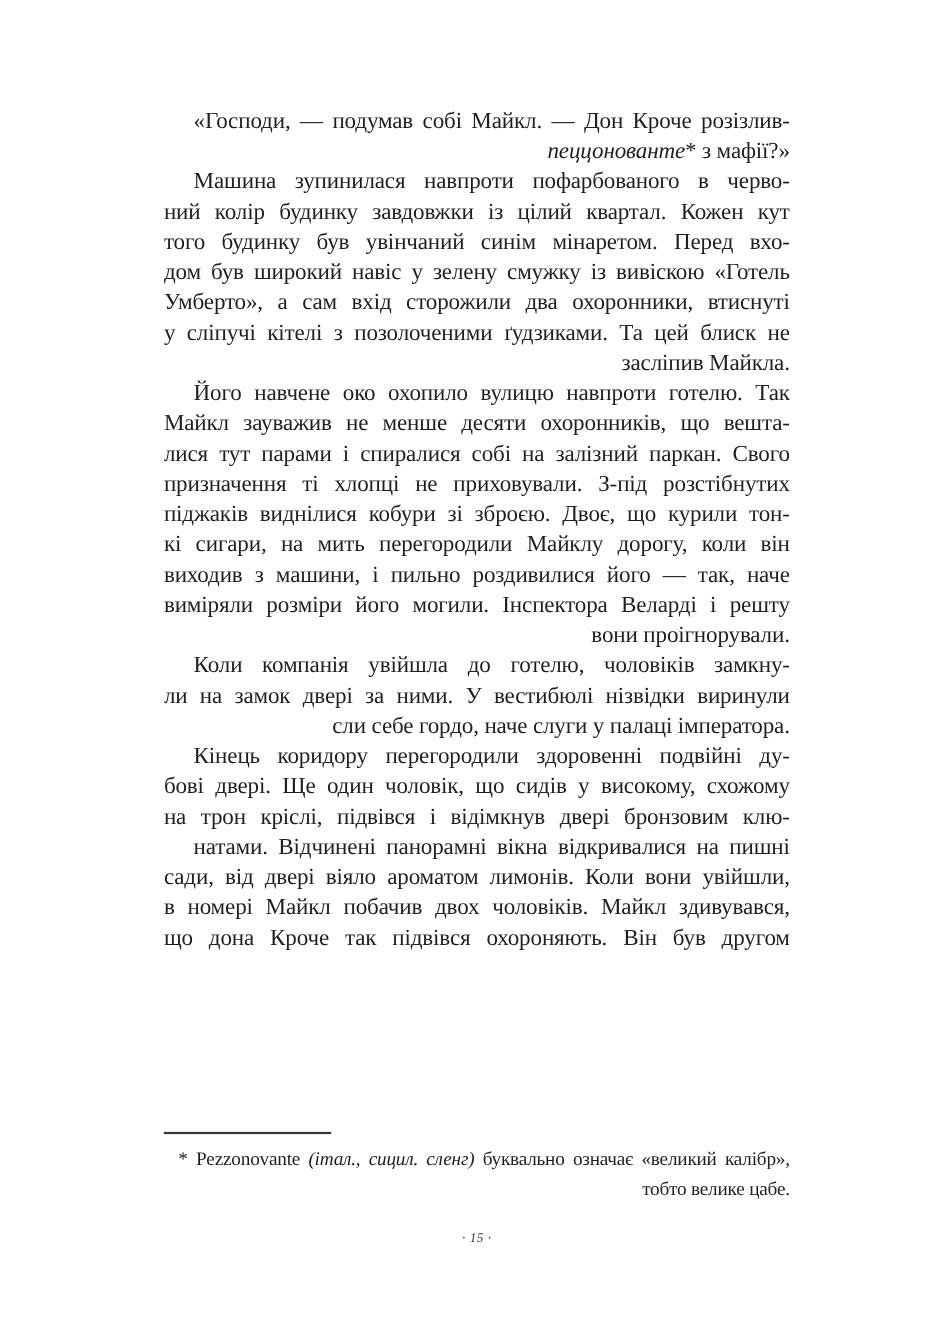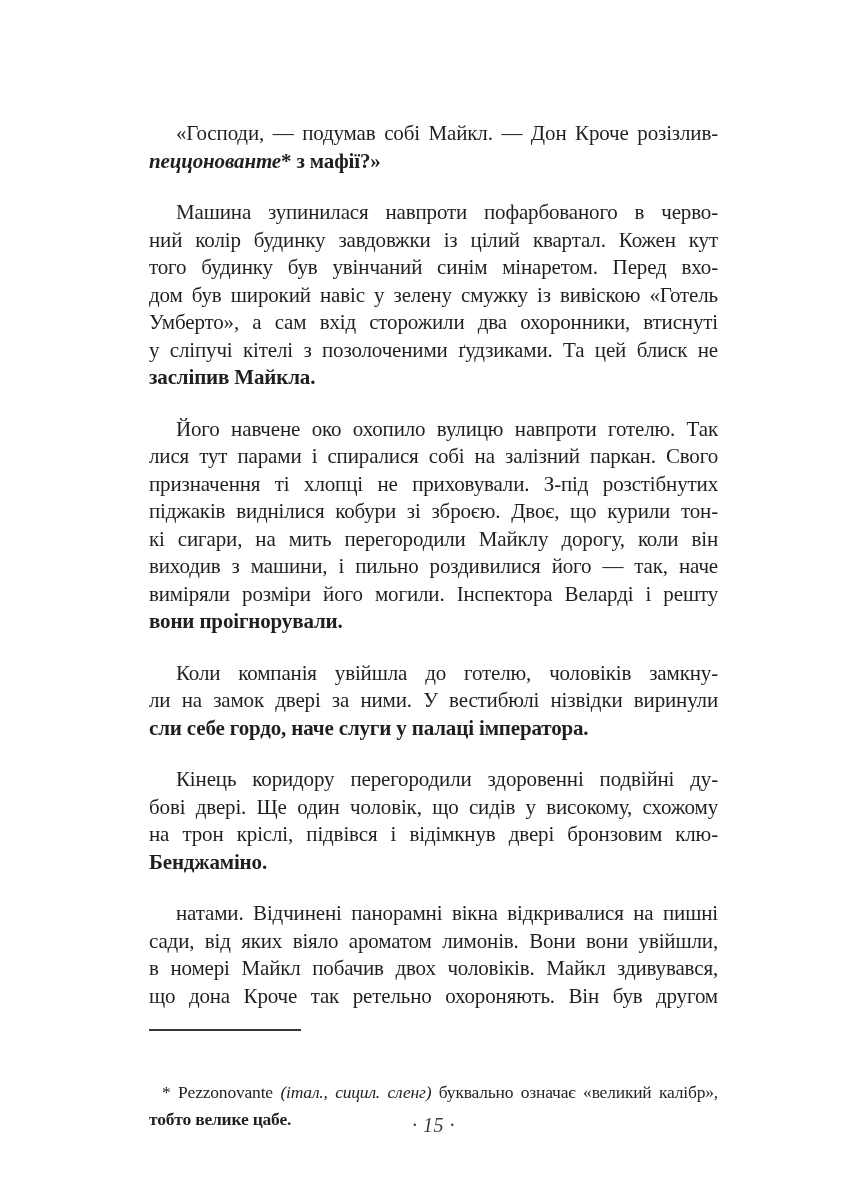--- a/index.html
+++ b/index.html
@@ -43,29 +43,27 @@
     height: 27.5px;
     overflow: hidden;
   }
   .line::after {
     content: "";
     display: inline-block;
     width: 100%;
     height: 0;
   }
   .line.left {
-    text-align: left;
-    font-weight: bold;
+    text-align: right;
   }
   .line.left::after {
     content: none;
   }
   .para .line:first-child {
     text-indent: 27px;
-    margin-top: 24px;
   }
   .it {
     font-style: italic;
   }
   .footnote-rule {
     position: absolute;
     top: 1029px;
     left: 149px;
     width: 152px;
     height: 0;
@@ -78,30 +76,29 @@
     width: 569px;
     font-size: 17.5px;
     line-height: 27px;
     letter-spacing: -0.2px;
   }
   .footnote .line {
     height: 27px;
   }
   .footnote .line:first-child {
     text-indent: 13px;
-    margin-top: 39px;
   }
   .page-number {
     position: absolute;
     top: 1112px;
     left: 149px;
     width: 569px;
     text-align: center;
     font-style: italic;
-    font-size: 20px;
+    font-size: 12px;
     line-height: 27px;
     color: var(--page-number-text, #3e3c38);
     letter-spacing: 0.5px;
   }
 </style>
 </head>
 <body>
 
 <div class="page">
 
@@ -114,44 +111,44 @@
         <div class="line"><span>Машина зупинилася навпроти пофарбованого в черво-</span></div>
         <div class="line"><span>ний колір будинку завдовжки із цілий квартал. Кожен кут</span></div>
         <div class="line"><span>того будинку був увінчаний синім мінаретом. Перед вхо-</span></div>
         <div class="line"><span>дом був широкий навіс у зелену смужку із вивіскою «Готель</span></div>
         <div class="line"><span>Умберто», а сам вхід сторожили два охоронники, втиснуті</span></div>
         <div class="line"><span>у сліпучі кітелі з позолоченими ґудзиками. Та цей блиск не</span></div>
         <div class="line left"><span>засліпив Майкла.</span></div>
       </div>
       <div class="para">
         <div class="line"><span>Його навчене око охопило вулицю навпроти готелю. Так</span></div>
+        <div class="line"><span>Майкл зауважив не менше десяти охоронників, що вешта-</span></div>
         <div class="line"><span>лися тут парами і спиралися собі на залізний паркан. Свого</span></div>
         <div class="line"><span>призначення ті хлопці не приховували. З-під розстібнутих</span></div>
         <div class="line"><span>піджаків виднілися кобури зі зброєю. Двоє, що курили тон-</span></div>
         <div class="line"><span>кі сигари, на мить перегородили Майклу дорогу, коли він</span></div>
         <div class="line"><span>виходив з машини, і пильно роздивилися його — так, наче</span></div>
         <div class="line"><span>виміряли розміри його могили. Інспектора Веларді і решту</span></div>
         <div class="line left"><span>вони проігнорували.</span></div>
       </div>
       <div class="para">
         <div class="line"><span>Коли компанія увійшла до готелю, чоловіків замкну-</span></div>
         <div class="line"><span>ли на замок двері за ними. У вестибюлі нізвідки виринули</span></div>
         <div class="line left"><span>сли себе гордо, наче слуги у палаці імператора.</span></div>
       </div>
       <div class="para">
         <div class="line"><span>Кінець коридору перегородили здоровенні подвійні ду-</span></div>
         <div class="line"><span>бові двері. Ще один чоловік, що сидів у високому, схожому</span></div>
         <div class="line"><span>на трон кріслі, підвівся і відімкнув двері бронзовим клю-</span></div>
-        <div class="line left"><span>Бенджаміно.</span></div>
       </div>
       <div class="para">
         <div class="line"><span>натами. Відчинені панорамні вікна відкривалися на пишні</span></div>
-        <div class="line"><span>сади, від яких віяло ароматом лимонів. Вони вони увійшли,</span></div>
+        <div class="line"><span>сади, від двері віяло ароматом лимонів. Коли вони увійшли,</span></div>
         <div class="line"><span>в номері Майкл побачив двох чоловіків. Майкл здивувався,</span></div>
-        <div class="line"><span>що дона Кроче так ретельно охороняють. Він був другом</span></div>
+        <div class="line"><span>що дона Кроче так підвівся охороняють. Він був другом</span></div>
       </div>
     </div>
 
   <div class="footnote-rule"></div>
 
   <div class="footnote">
       <div class="line"><span>* Pezzonovante </span><span class="it">(італ., сицил. сленг)</span><span> буквально означає «великий калібр»,</span></div>
       <div class="line left"><span>тобто велике цабе.</span></div>
     </div>
 

